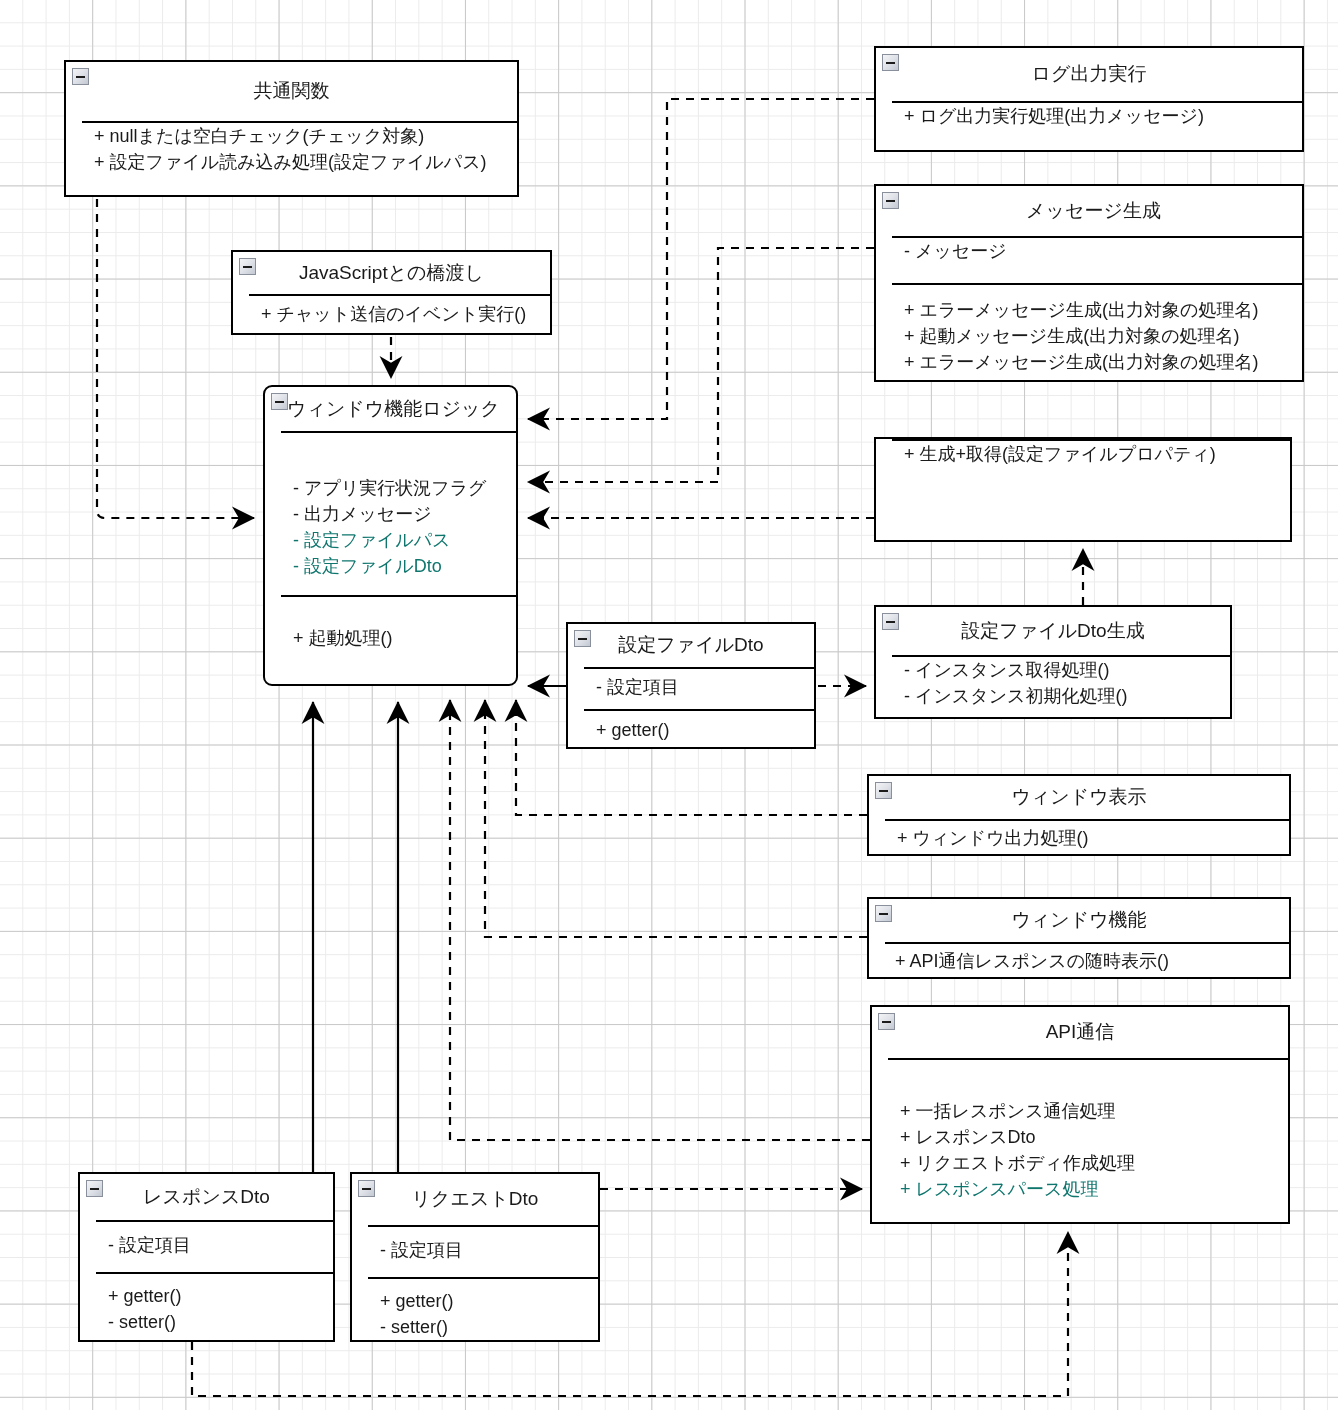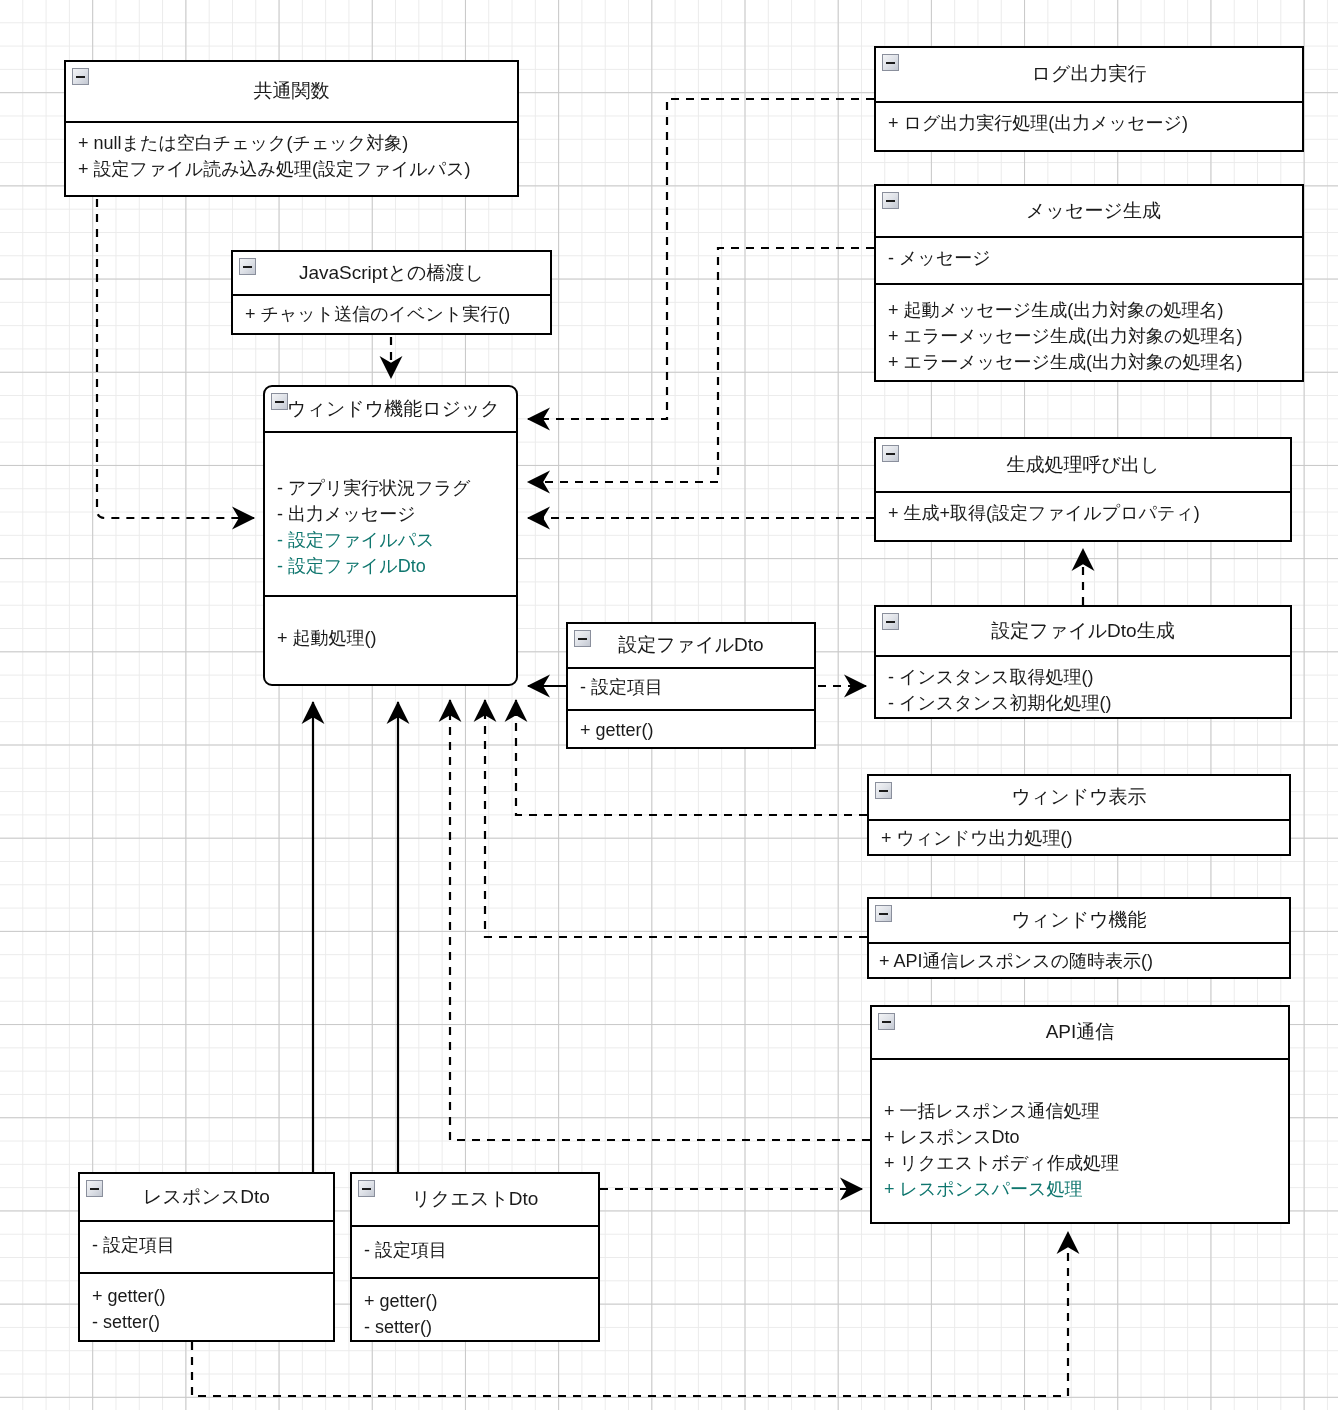--- a/index.html
+++ b/index.html
@@ -45,24 +45,25 @@
     justify-content: center;
     font-size: 19px;
     color: #1a1a1a;
     padding: 0 34px;
     text-align: center;
     line-height: 1.2;
   }
   .uml-sec {
     box-sizing: border-box;
     border-top: 2px solid #000000;
-    padding: 7px 10px 7px 12px;
+    padding: 0 10px 7px 12px;
     font-size: 18px;
     color: #1a1a1a;
     line-height: 1.45;
+    margin-left: 16px;
   }
   .uml-sec div {
     white-space: nowrap;
   }
   .dim { color: #0f766e; }
   .collapse {
     position: absolute;
     left: 6px;
     top: 6px;
     width: 17px;
@@ -183,22 +184,22 @@
 
   <div class="uml" style="left:874px; top:184px; width:430px; height:198px;">
     <div class="uml-title" style="height:50px;padding-left:43px;">
       <span class="collapse"></span>
       <span>メッセージ生成</span>
     </div>
     <div class="uml-sec" style="height:47px;">
       <div>- メッセージ</div>
     </div>
     <div class="uml-sec" style="height:99px; padding-top:12px;">
+      <div>+ エラーメッセージ生成(出力対象の処理名)</div>
       <div>+ 起動メッセージ生成(出力対象の処理名)</div>
-      <div>+ エラーメッセージ生成(出力対象の処理名)</div>
       <div>+ エラーメッセージ生成(出力対象の処理名)</div>
     </div>
   </div>
 
   <div class="uml" style="left:231px; top:250px; width:321px; height:85px;">
     <div class="uml-title" style="height:42px;">
       <span class="collapse"></span>
       <span>JavaScriptとの橋渡し</span>
     </div>
     <div class="uml-sec" style="height:41px; padding-top:5px;">
@@ -216,30 +217,26 @@
       <div>- 出力メッセージ</div>
       <div class="dim">- 設定ファイルパス</div>
       <div class="dim">- 設定ファイルDto</div>
     </div>
     <div class="uml-sec" style="height:93px; padding-top:28px;">
       <div>+ 起動処理()</div>
     </div>
   </div>
 
   <div class="uml" style="left:874px; top:437px; width:418px; height:105px;">
-    <div class="uml-title" style="height:52px;">
-      <span class="collapse"></span>
-      <span>生成処理呼び出し</span>
-    </div>
     <div class="uml-sec" style="height:53px;">
       <div>+ 生成+取得(設定ファイルプロパティ)</div>
     </div>
   </div>
 
-  <div class="uml" style="left:874px; top:605px; width:418px; height:114px;">
+  <div class="uml" style="left:874px; top:605px; width:358px; height:114px;">
     <div class="uml-title" style="height:48px;">
       <span class="collapse"></span>
       <span>設定ファイルDto生成</span>
     </div>
     <div class="uml-sec" style="height:66px;">
       <div>- インスタンス取得処理()</div>
       <div>- インスタンス初期化処理()</div>
     </div>
   </div>
 

